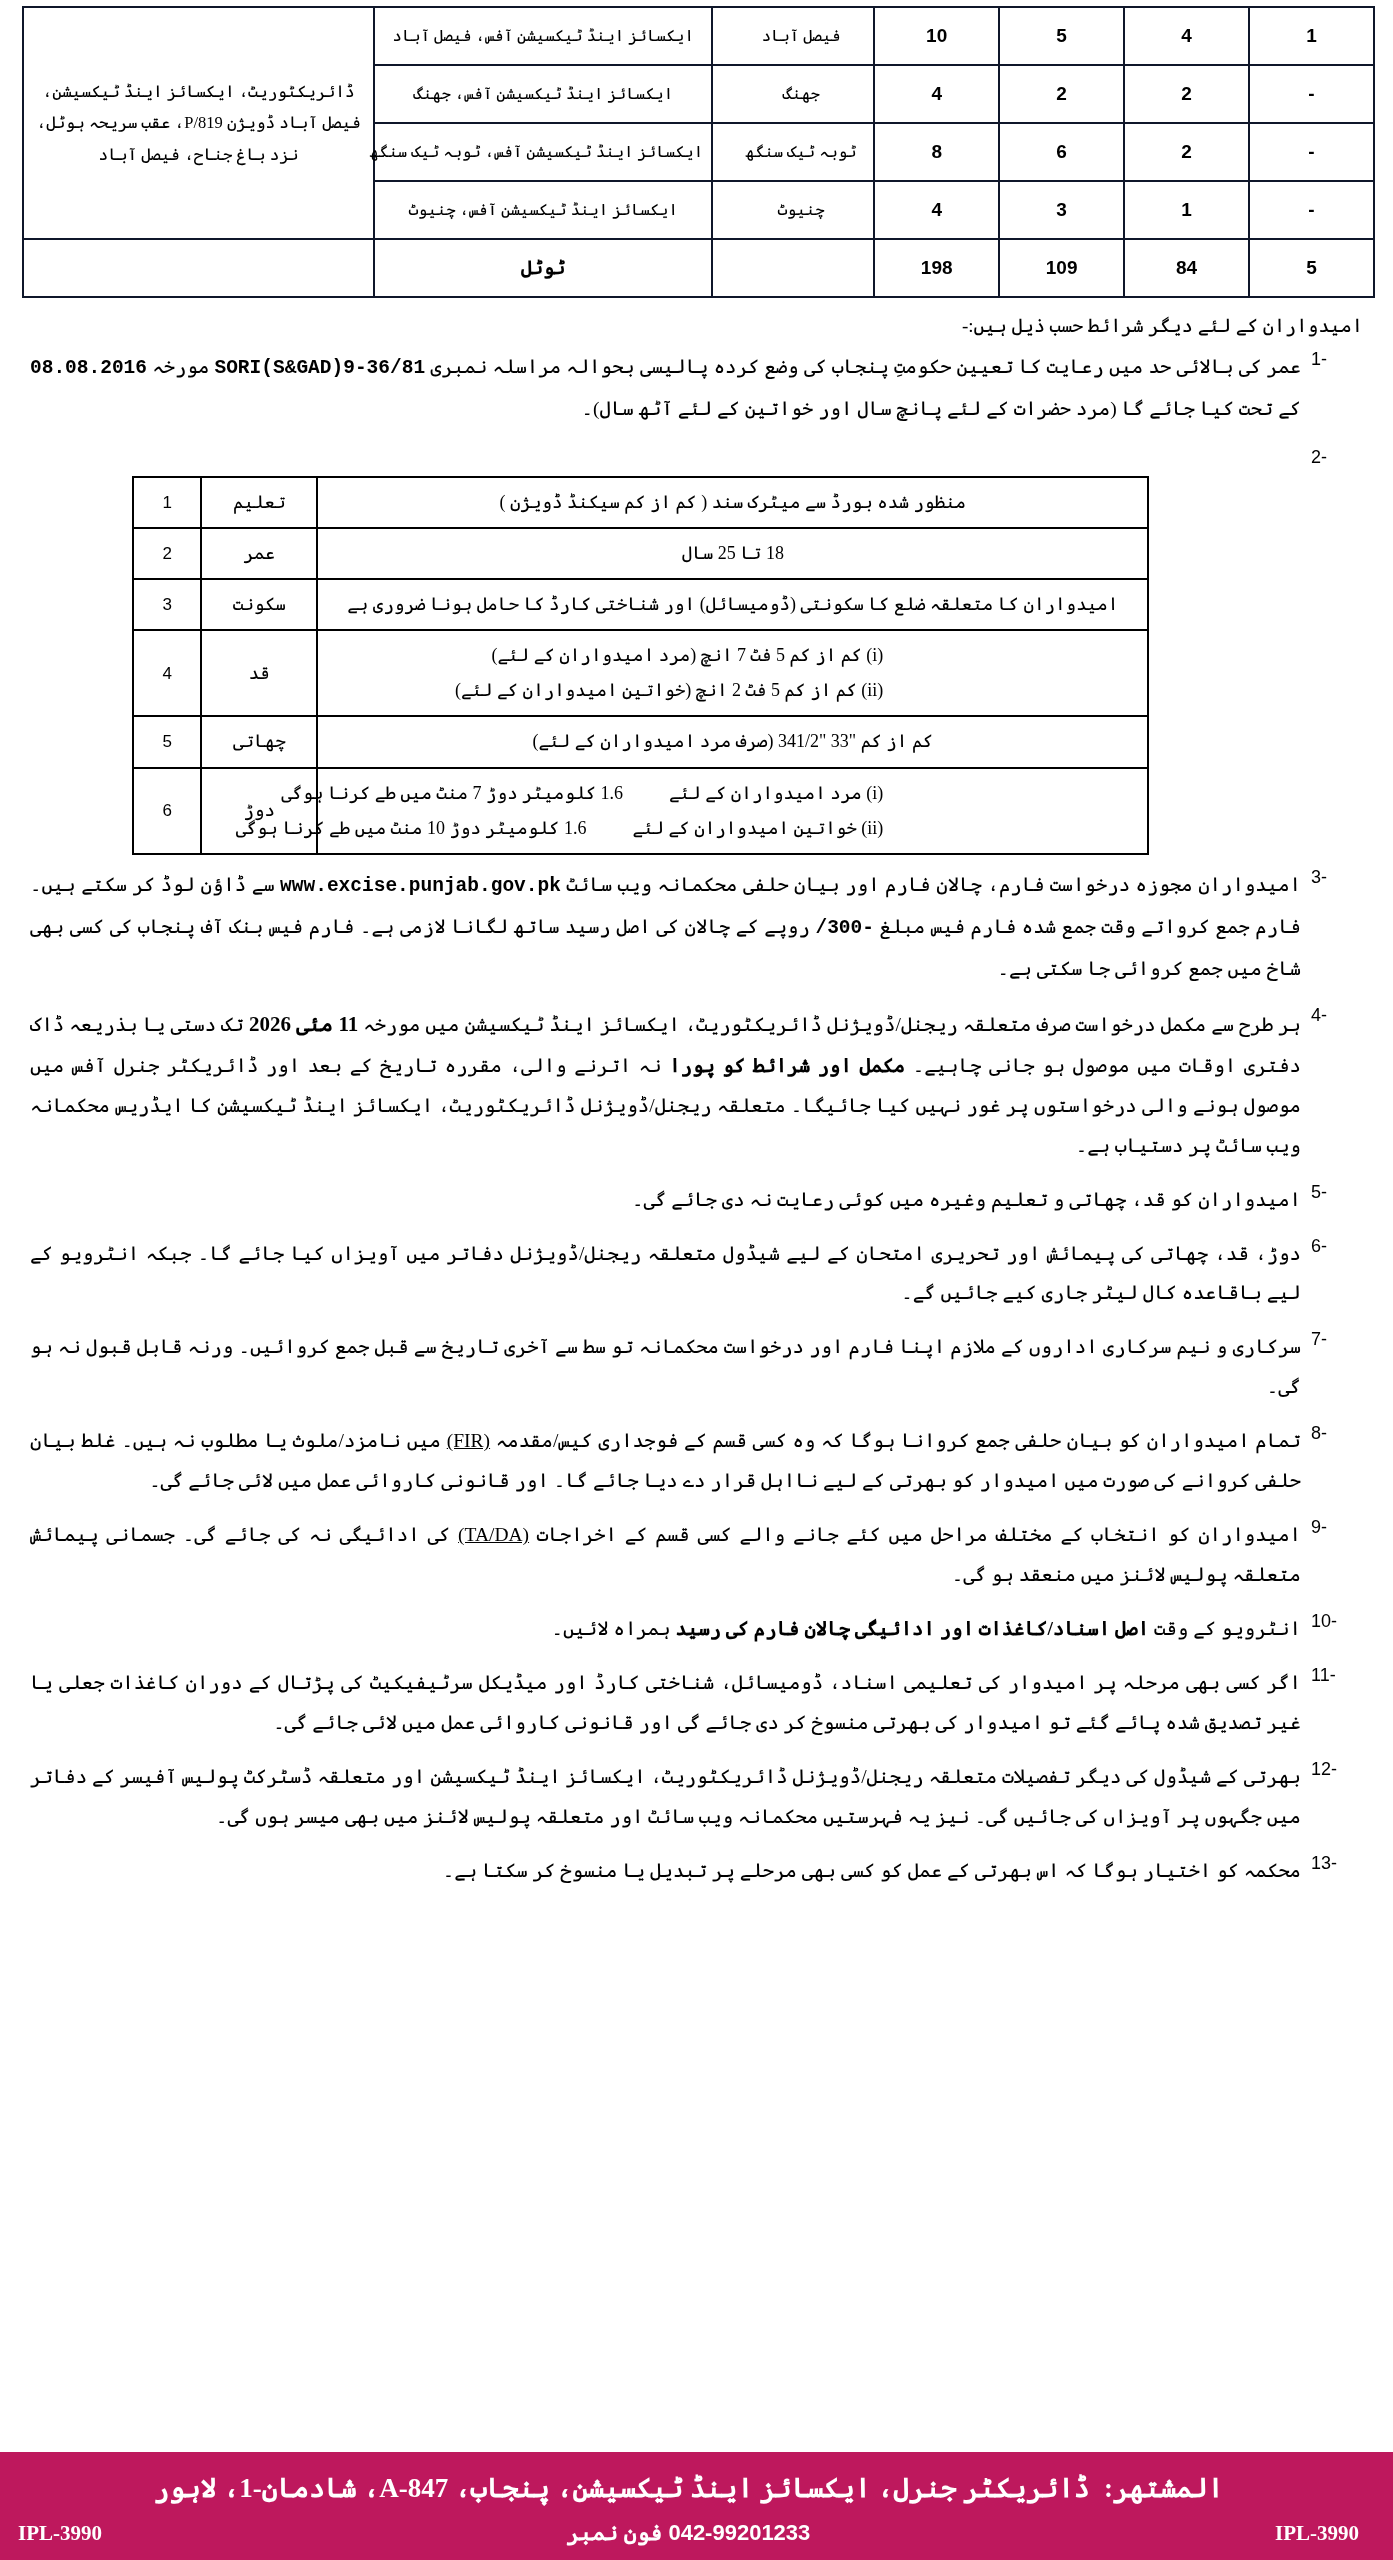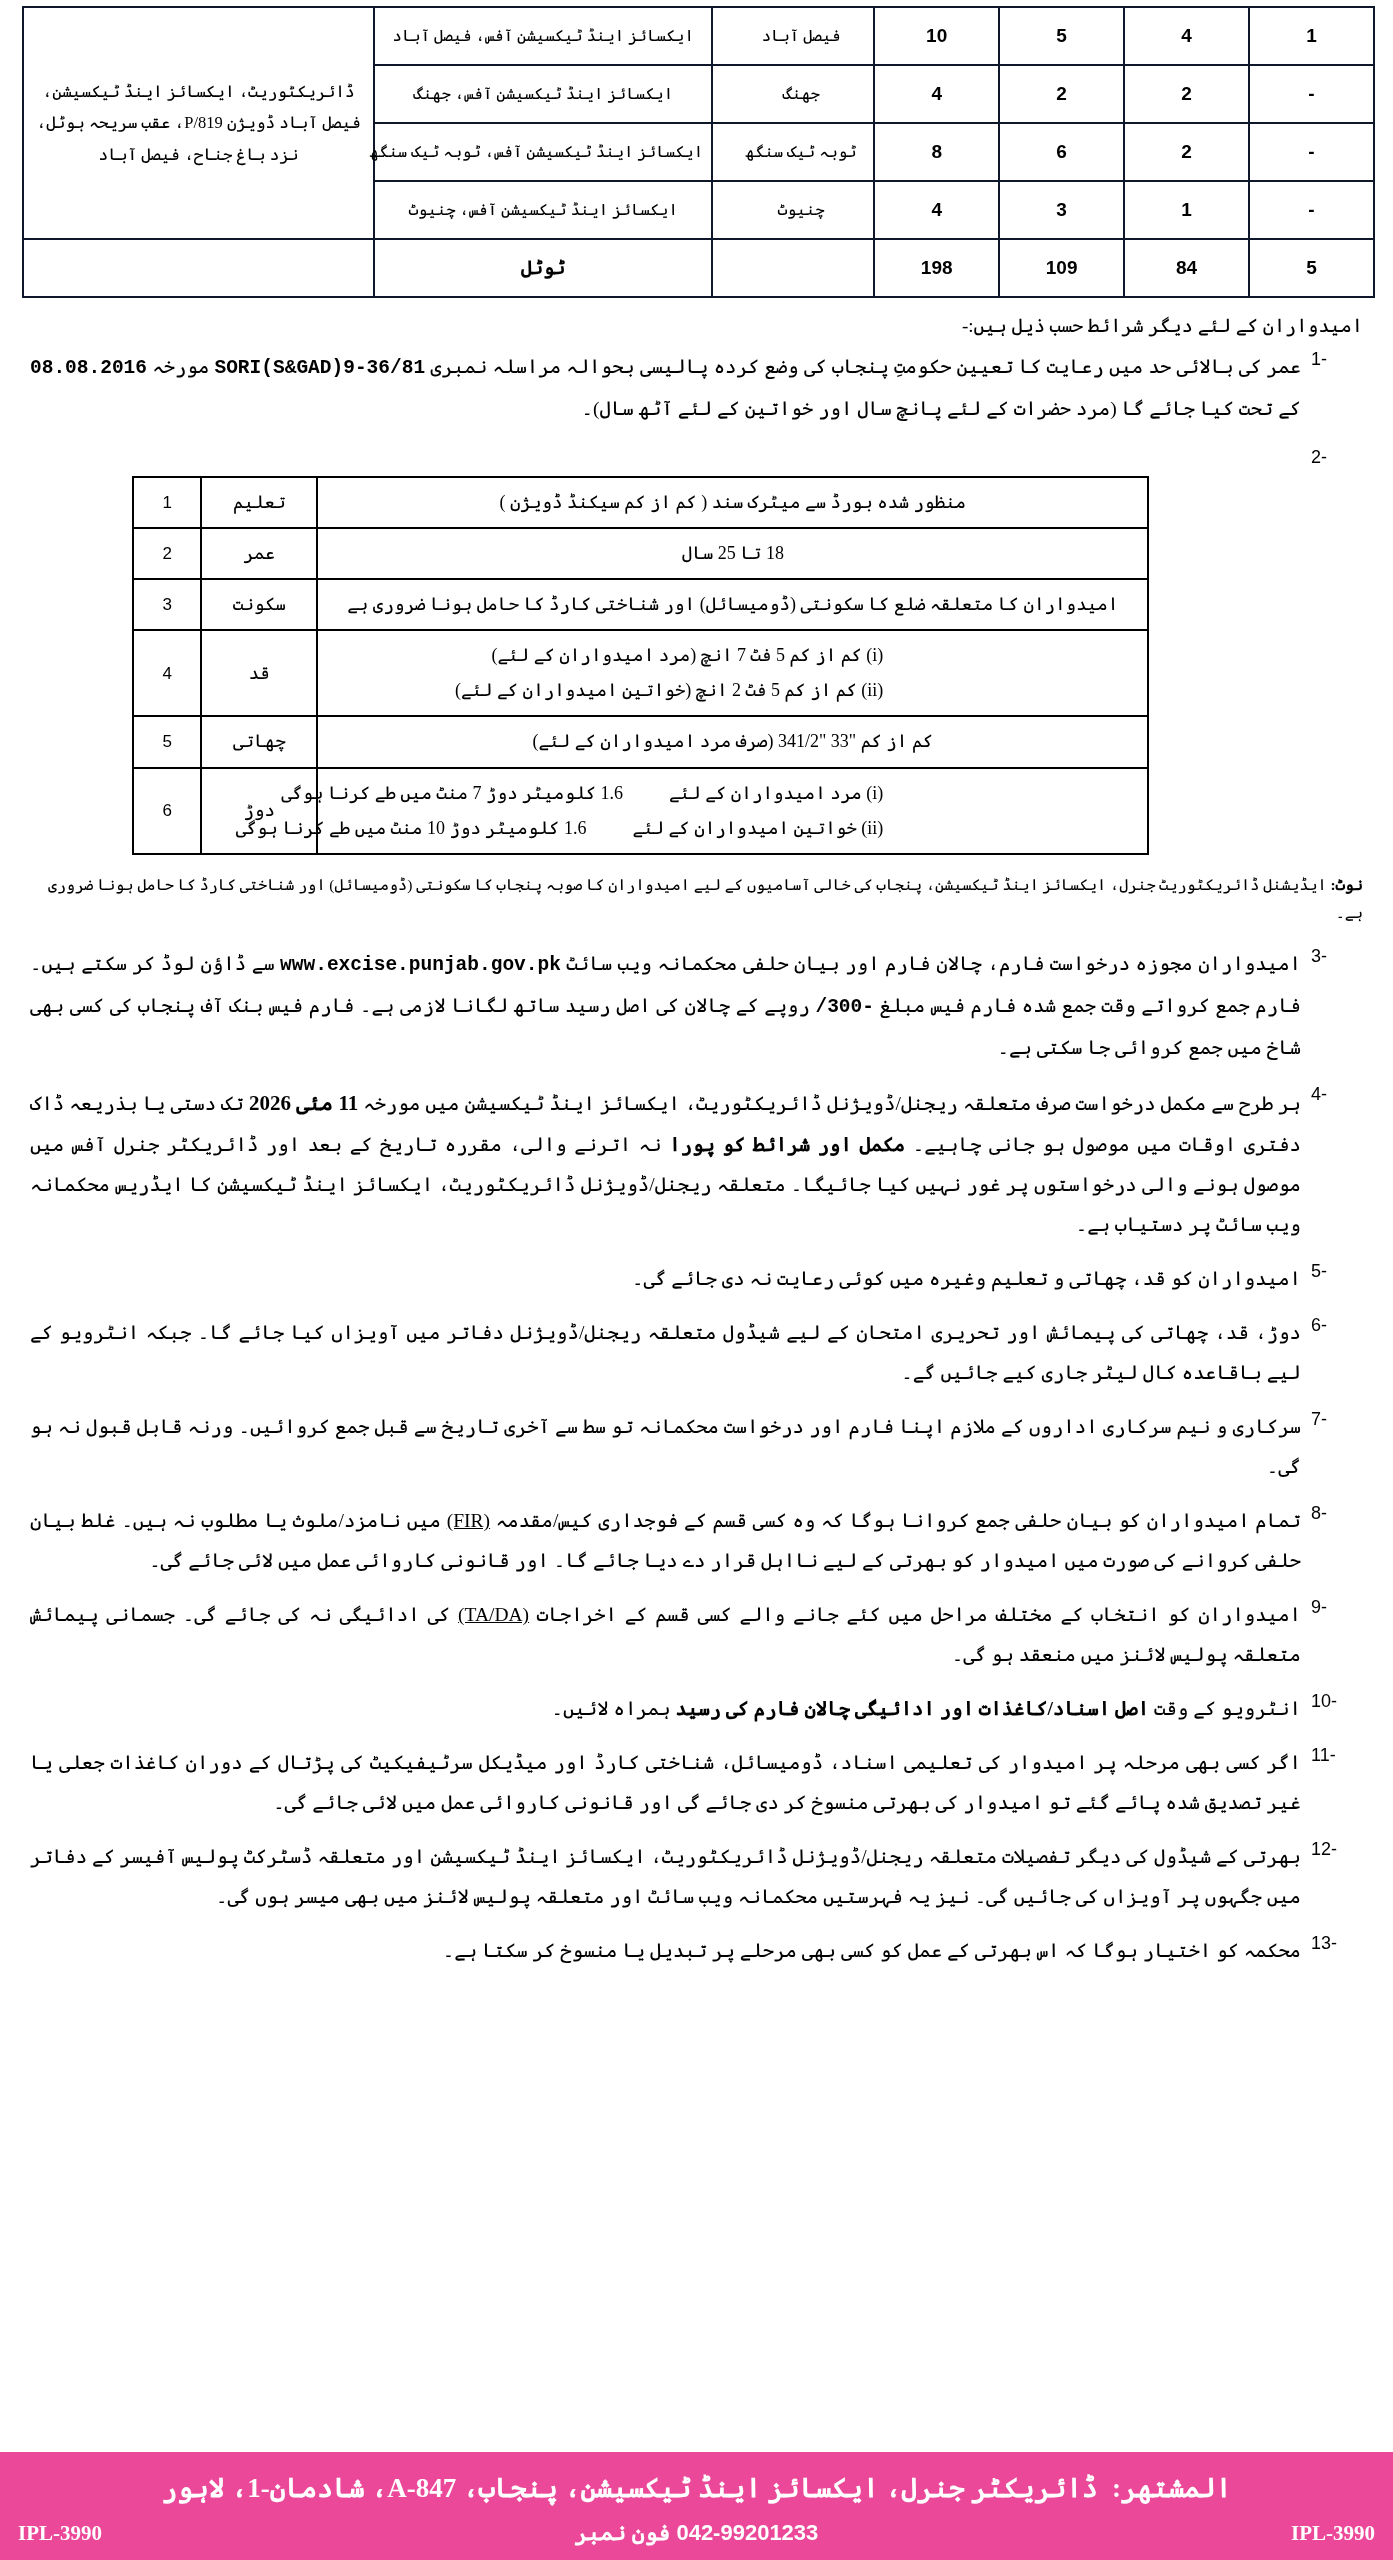--- a/index.html
+++ b/index.html
@@ -220,23 +220,23 @@
     flex: 1 1 auto;
     text-align: center;
     font-size: 21px;
     font-weight: bold;
     padding-left: 34%;
   }
 
   
   .footer {
     margin-top: auto;
-    background: #ec4899;
+    background: #be185d;
     color: #fff;
-    padding: 14px 18px 14px 18px;
+    padding: 14px 34px 14px 18px;
     direction: rtl;
   }
   .footer-main {
     text-align: center;
     font-size: 27px;
     font-weight: bold;
     line-height: 1.5;
     padding: 2px 0 12px 0;
   }
   .footer-main .lbl { margin-left: 14px; }
@@ -382,24 +382,20 @@
             <span class="sub"><span>(i) مرد امیدواران کے لئے</span><span class="run-gap"></span><span>1.6 کلومیٹر دوڑ 7 منٹ میں طے کرنا ہوگی</span></span>
             <span class="sub"><span>(ii) خواتین امیدواران کے لئے</span><span class="run-gap"></span><span>1.6 کلومیٹر دوڑ 10 منٹ میں طے کرنا ہوگی</span></span>
           </td>
           <td class="key">دوڑ</td>
           <td class="sr">6</td>
         </tr>
       </tbody>
     </table>
   </div>
 
-  <div class="note-line">
-    <span class="note-label">نوٹ:</span>
-    <span>ایڈیشنل ڈائریکٹوریٹ جنرل، ایکسائز اینڈ ٹیکسیشن، پنجاب کی خالی آسامیوں کے لیے امیدواران کا صوبہ پنجاب کا سکونتی (ڈومیسائل) اور شناختی کارڈ کا حامل ہونا ضروری ہے۔</span>
-  </div>
 
   <div class="clauses">
 
     <div class="clause">
       <div class="marker">3-</div>
       <div class="body"><span>امیدواران مجوزہ درخواست فارم، چالان فارم اور بیان حلفی محکمانہ ویب سائٹ </span><span class="ltr">www.excise.punjab.gov.pk</span><span> سے ڈاؤن لوڈ کر سکتے ہیں۔ فارم جمع کرواتے وقت جمع شدہ فارم فیس مبلغ </span><span class="ltr">/300-</span><span> روپے کے چالان کی اصل رسید ساتھ لگانا لازمی ہے۔ فارم فیس بنک آف پنجاب کی کسی بھی شاخ میں جمع کروائی جا سکتی ہے۔</span></div>
     </div>
 
     <div class="clause">
       <div class="marker">4-</div>

